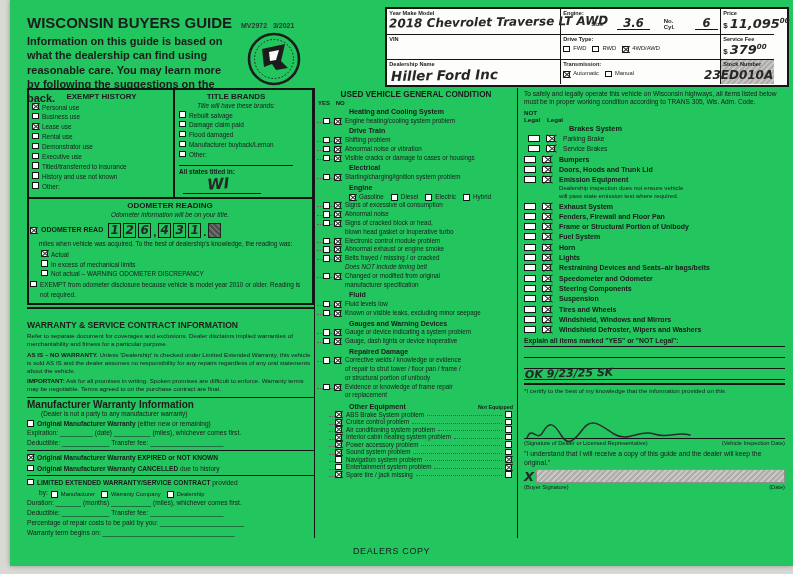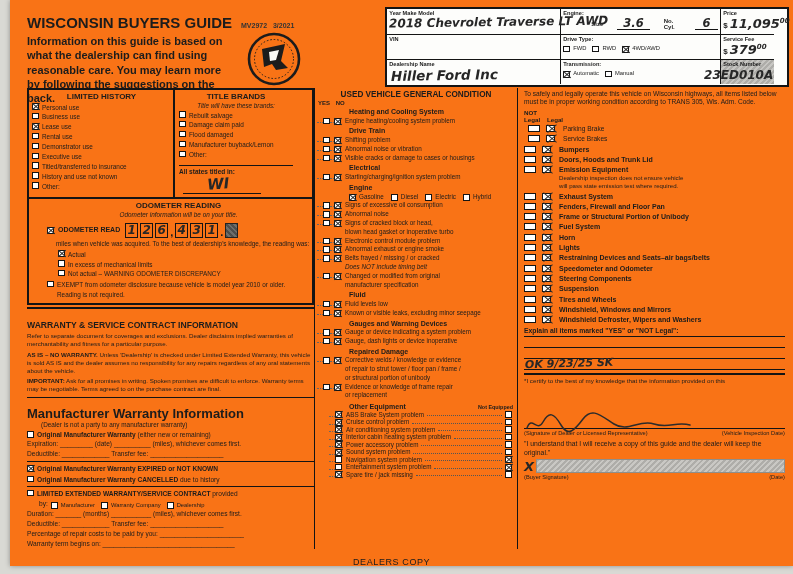--- a/index.html
+++ b/index.html
@@ -1,18 +1,18 @@
 <!DOCTYPE html>
 <html><head>
 <meta charset="utf-8">
 <style>
   * { box-sizing:border-box; margin:0; padding:0; }
   html,body { width:793px; height:574px; }
   body { background:#d9d9d4; font-family:"Liberation Sans","DejaVu Sans",sans-serif; color:#1c1c1c; position:relative; overflow:hidden; }
-  .page { position:absolute; left:10px; top:0; width:783px; height:566px; background:#f97316; box-shadow:0 0 5px rgba(0,0,0,.35); }
+  .page { position:absolute; left:10px; top:0; width:783px; height:566px; background:#22c55e; box-shadow:0 0 5px rgba(0,0,0,.35); }
   .form { position:absolute; left:17px; top:7px; width:762px; }
 
   
   .header { display:flex; height:80px; }
   .hdr-left { width:371px; padding-top:7px; }
   .title-row { display:flex; align-items:baseline; gap:9px; }
   .title { font-size:15px; font-weight:bold; }
   .formno { font-size:7px; font-weight:bold; color:#333; }
   .intro-row { display:flex; margin-top:3px; }
   .intro { width:200px; font-size:11px; font-weight:bold; line-height:1.3; }
@@ -60,36 +60,36 @@
   .vh { width:146px; border-right:2px solid #141414; padding:2px 2px 3px 3px; }
   .tb { flex:1; padding:2px 19px 3px 4px; }
   .box-title { font-size:8px; font-weight:bold; text-align:center; line-height:10px; }
   .tb-sub { font-size:6.3px; font-style:italic; text-align:center; line-height:8px; }
   .ck-row { display:flex; align-items:flex-start; gap:3px; font-size:6.4px; line-height:9.4px; }
   .ck-lab { padding-top:.5px; }
   .titled { margin-top:5px; border-top:1px solid #141414; padding-top:2px; font-size:6.5px; font-weight:bold; }
   .wi-line { display:inline-block; border-bottom:1px solid #141414; width:78px; margin-left:4px; }
   .wi { font-size:15px; margin-left:24px; transform:rotate(-4deg); display:inline-block; }
 
-  .odo { padding:2px 2px 4px 18px; }
+  .odo { padding:2px 2px 4px 1px; }
   .odo-sub { font-size:6.4px; font-style:italic; text-align:center; line-height:8px; }
   .odo-read { display:flex; align-items:center; gap:2px; margin:2px 0 1px 0; }
   .read-lab { font-size:7px; font-weight:bold; margin:0 3px 0 2px; }
   .dig { width:13px; height:15px; border:1.6px solid #141414; font-size:12px; line-height:13px; text-align:center; font-style:italic; font-weight:bold; }
   .dig.shadebox { background:repeating-linear-gradient(45deg,#4e4e4c 0 2px,#6e6e6a 2px 4px); border-color:#222; }
   .sep { font-size:11px; font-weight:bold; align-self:flex-end; }
   .odo-tail { font-size:6.4px; line-height:8.6px; margin-left:9px; }
   .odo-opts { margin-left:11px; margin-top:1px; }
   .exempt { margin-top:1px; padding-right:4px; }
 
   .warr { border-top:2px solid #141414; margin-top:2px; padding-top:11px; }
   .w-title { font-size:8.6px; font-weight:bold; }
   .w-p { font-size:6.2px; line-height:8.2px; margin-top:2px; }
   .mfr-rule { border-top:1.4px solid #141414; margin-top:3px; }
-  .mfr-title { font-size:13px; font-weight:bold; margin-top:8px; }
+  .mfr-title { font-size:10px; font-weight:bold; margin-top:1px; }
   .mfr-sub { font-size:6.4px; margin-left:14px; line-height:8px; }
   .w-row { display:flex; align-items:flex-start; gap:3px; font-size:6.6px; line-height:9.4px; margin-top:1.5px; }
   .w-line { font-size:6.6px; line-height:10px; }
   .thin-rule { border-top:1.1px solid #141414; margin-top:2px; }
   .prov { display:flex; align-items:center; gap:3px; font-size:6.6px; margin-left:12px; margin-top:1px; }
 
   
   .mid-title { font-size:8.2px; font-weight:bold; text-align:center; line-height:10px; }
   .yn-hdr { font-size:6px; font-weight:bold; margin-left:3px; }
   .yn-hdr span { display:inline-block; }
@@ -230,21 +230,21 @@
         </div>
       </div>
     </div>
 
     <div class="cols">
 
       <div class="col-left">
         <div class="top-frame">
           <div class="hist-brands">
             <div class="vh">
-              <div class="box-title">LIMITED HISTORY</div>
+              <div class="box-title">EXEMPT HISTORY</div>
               <div>
                   <div class="ck-row">
                     <span class="cb checked"></span>
                     <span class="ck-lab">Personal use</span>
                   </div>
                   <div class="ck-row">
                     <span class="cb"></span>
                     <span class="ck-lab">Business use</span>
                   </div>
                   <div class="ck-row">
@@ -666,20 +666,21 @@
       <div class="col-right">
         <div class="eq-intro">To safely and legally operate this vehicle on Wisconsin highways, all items listed below must be in proper working condition according to TRANS 305, Wis. Adm. Code.</div>
         <div class="eq-colhdr">
           <div>NOT</div>
           <div>
             <span>Legal</span>
             <span class="lg2">Legal</span>
           </div>
         </div>
         <div id="equip-list">
+            <div class="eq-head">Brakes System</div>
             <div class="eq-row ind">
               <span class="cb wide"></span>
               <span class="cb checked wide2"></span>
               <div class="eq-lab thin">
                 <div>Parking Brake</div>
               </div>
             </div>
             <div class="eq-row ind">
               <span class="cb wide"></span>
               <span class="cb checked wide2"></span>

